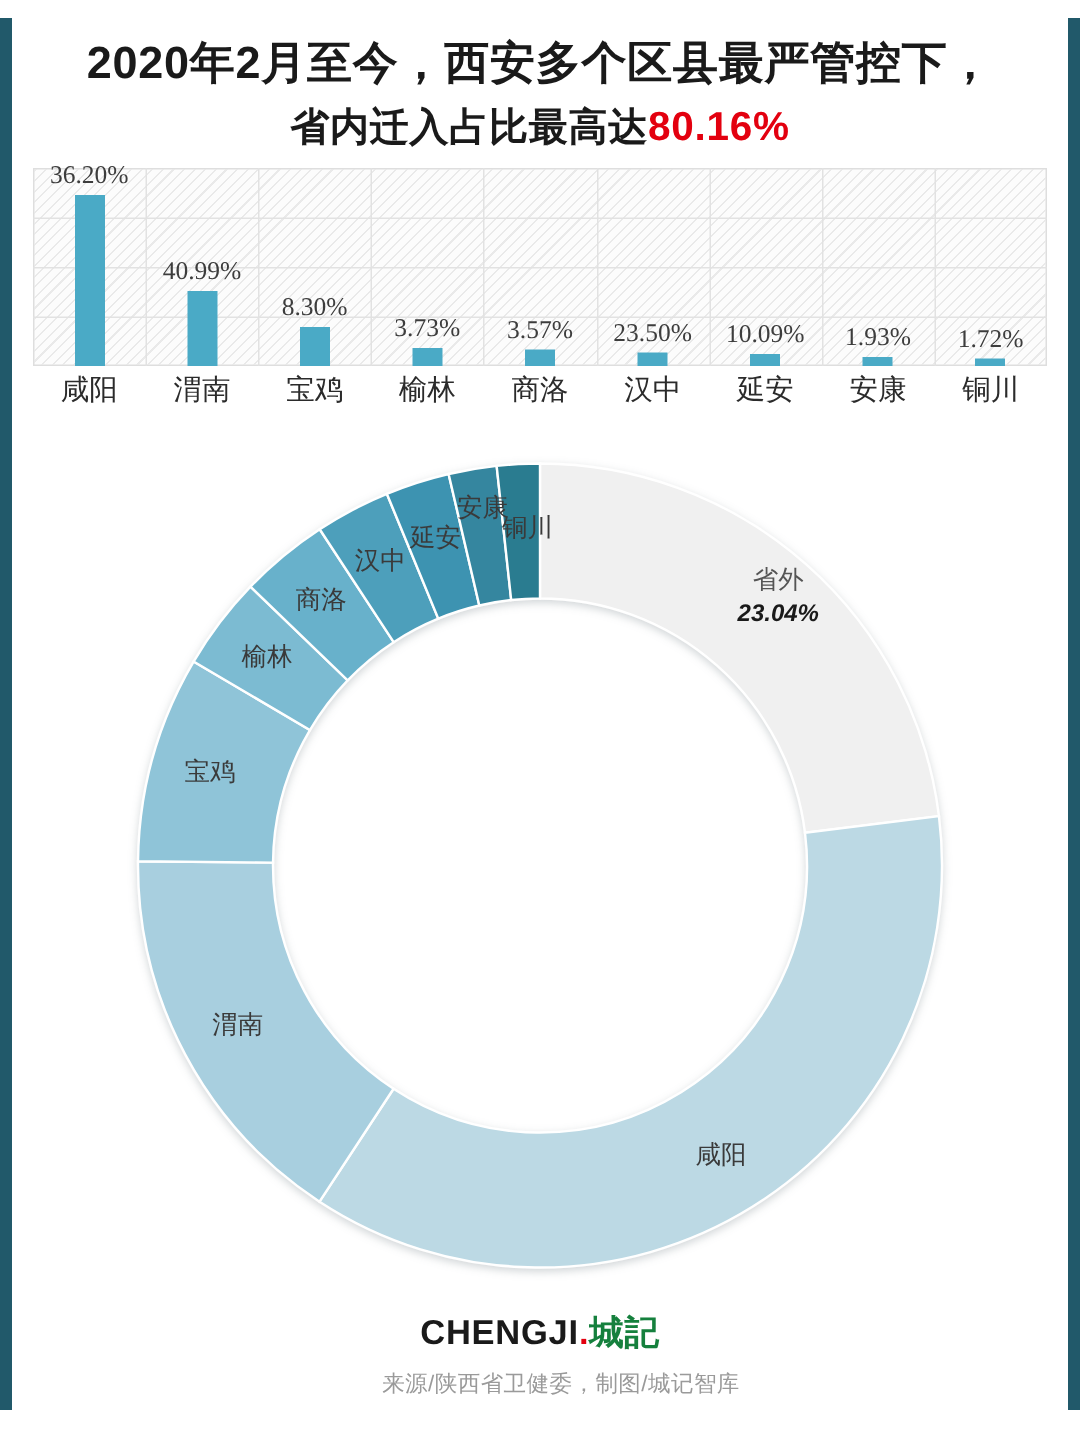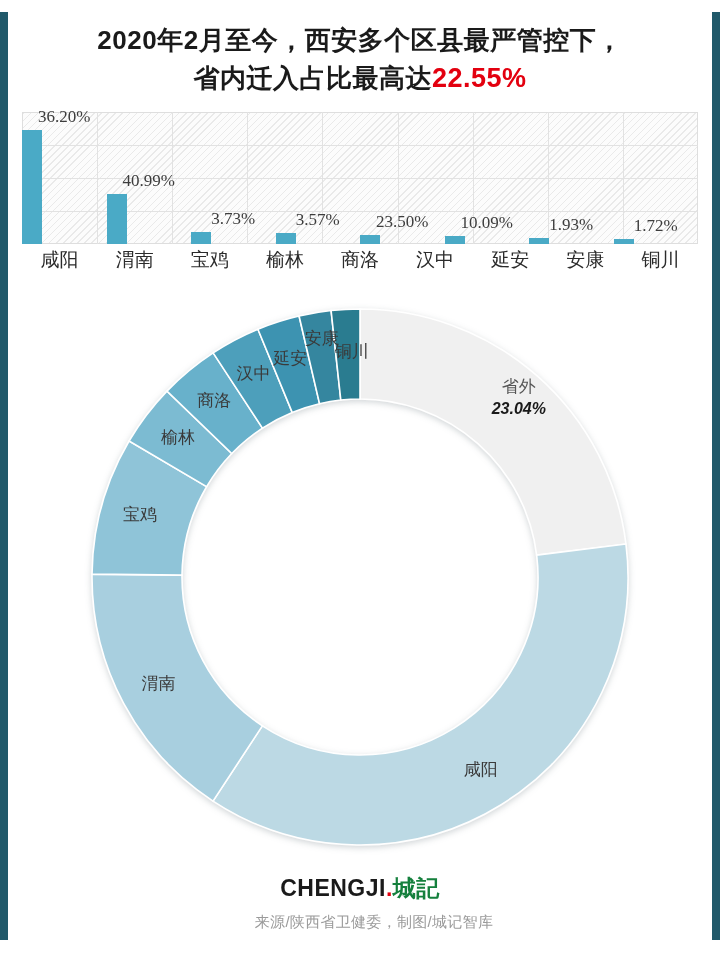--- a/index.html
+++ b/index.html
@@ -35,21 +35,21 @@
   
   .title-block {
     position: absolute;
     left: 0; right: 0;
     top: 22px;
     text-align: center;
     padding: 0 34px;
   }
   .title-line {
     font-family: "Liberation Sans", "DejaVu Sans", sans-serif;
-    font-size: 26px;
+    font-size: 30px;
     font-weight: bold;
     color: #1a1a1a;
     line-height: 1.42;
     letter-spacing: 0.5px;
     white-space: nowrap;
   }
   .title-line.l2 { font-size: 26px; }
   .hl {
     color: #e3000f;
     font-weight: bold;
@@ -93,21 +93,21 @@
     position: absolute;
     inset: 0;
     display: flex;
   }
   .bar-cell {
     flex: 1 1 0;
     position: relative;
     display: flex;
     flex-direction: column;
     justify-content: flex-end;
-    align-items: flex-start;
+    align-items: center;
     text-decoration: underline;
   }
   .bar-val {
     position: absolute;
     width: 120px;
     left: 50%;
     transform: translateX(-50%);
     text-align: center;
     font-size: 17px;
     color: #3d3d3d;
@@ -188,21 +188,21 @@
 </head>
 <body>
 
 <div class="page">
 
   <div class="rail rail-left"></div>
   <div class="rail rail-right"></div>
 
   <div class="title-block">
     <div class="title-line">2020年2月至今，西安多个区县最严管控下，</div>
-    <div class="title-line l2"><span>省内迁入占比最高达</span><span class="hl">22.55%</span></div>
+    <div class="title-line l2"><span>省内迁入占比最高达</span><span class="hl">80.16%</span></div>
   </div>
 
   <div class="bar-chart">
     <div class="plot"></div>
     <div class="hline" style="top:33px"></div>
     <div class="hline" style="top:66px"></div>
     <div class="hline" style="top:99px"></div>
     <div class="vline" style="left:75.1px"></div>
     <div class="vline" style="left:150.2px"></div>
     <div class="vline" style="left:225.3px"></div>
@@ -212,20 +212,24 @@
     <div class="vline" style="left:525.7px"></div>
     <div class="vline" style="left:600.8px"></div>
     <div class="bars" id="bars-container">
         <div class="bar-cell">
           <div class="bar-val" style="bottom: 117.03px;">36.20%</div>
           <div class="bar-rect" style="height: 114.03px; background: rgb(74, 170, 198);"></div>
         </div>
         <div class="bar-cell">
           <div class="bar-val" style="bottom: 53.1795px;">40.99%</div>
           <div class="bar-rect" style="height: 50.1795px; background: rgb(74, 170, 198);"></div>
+        </div>
+        <div class="bar-cell">
+          <div class="bar-val" style="bottom: 29.145px;">8.30%</div>
+          <div class="bar-rect" style="height: 26.145px; background: rgb(74, 170, 198);"></div>
         </div>
         <div class="bar-cell">
           <div class="bar-val" style="bottom: 14.7495px;">3.73%</div>
           <div class="bar-rect" style="height: 11.7495px; background: rgb(74, 170, 198);"></div>
         </div>
         <div class="bar-cell">
           <div class="bar-val" style="bottom: 14.2455px;">3.57%</div>
           <div class="bar-rect" style="height: 11.2455px; background: rgb(74, 170, 198);"></div>
         </div>
         <div class="bar-cell">

